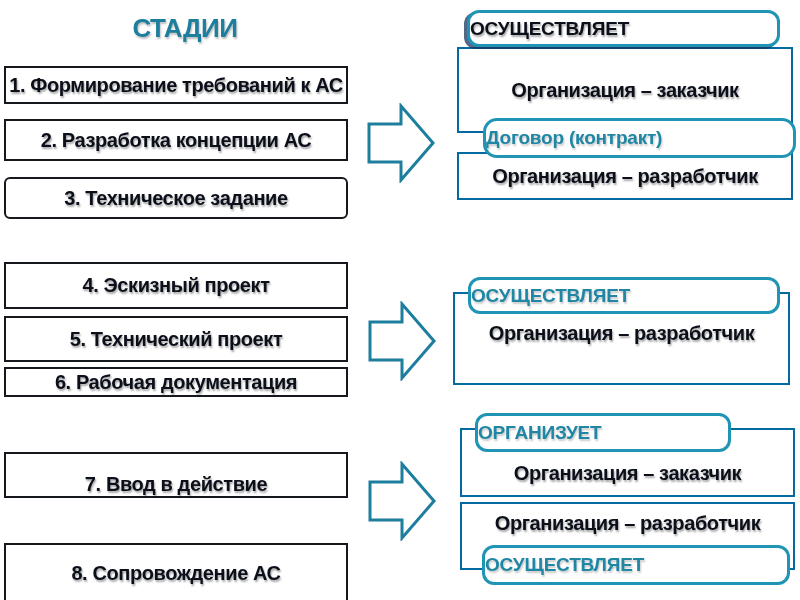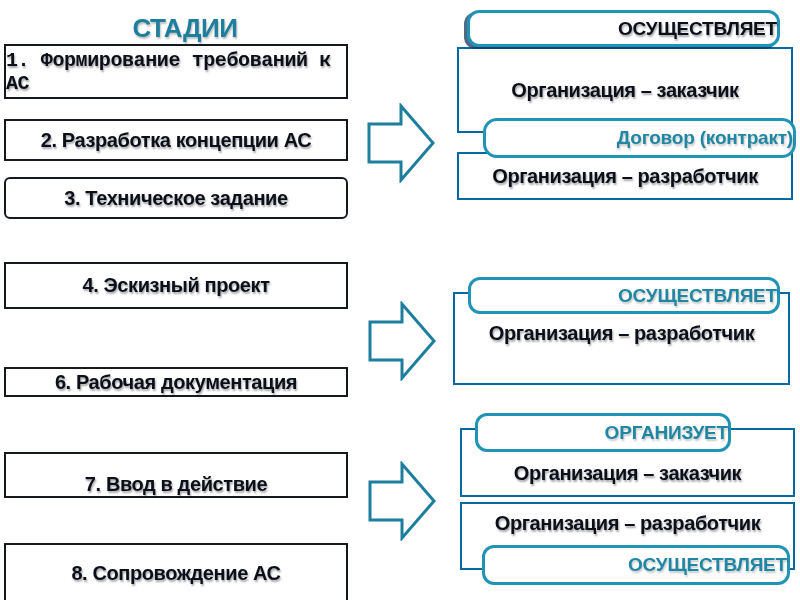--- a/index.html
+++ b/index.html
@@ -13,21 +13,21 @@
     font-size:26px; font-weight:bold; color:#1E7E9D; letter-spacing:-0.5px;
     text-shadow:1px 2px 2px rgba(0,0,0,0.25);
   }
   .stagebox {
     position:absolute; left:4px; width:344px; box-sizing:border-box;
     background:#ffffff; border:2.5px solid #15191e;
     display:flex; align-items:center; justify-content:center;
     font-size:20px; font-weight:bold; color:#0b0f1a; letter-spacing:-0.4px;
     text-shadow:1px 2px 2px rgba(0,0,0,0.35);
   }
-  .sb1 { top:44px;  height:55px;font-family:Liberation Mono, monospace; }
+  .sb1 { top:66px;  height:38px; }
   .sb2 { top:119px; height:42px; }
   .sb3 { top:177px; height:42px;border-radius:6px; }
   .sb4 { top:262px; height:47px; }
   .sb5 { top:316px; height:46px; }
   .sb6 { top:367px; height:30px; }
   .sb7 { top:452px; height:46px;align-items:flex-end; }
   .sb8 { top:503px; height:61px;margin-top:40px; }
   .arrow { position:absolute; width:68px; height:80px; }
   .a1 { left:367px; top:103px; }
   .a2 { left:368px; top:301px; }
@@ -40,21 +40,21 @@
     text-shadow:1px 2px 2px rgba(0,0,0,0.35);
   }
   .g1r1 { left:457px; top:47px;  width:336px; height:86px; }
   .g1r2 { left:457px; top:152px; width:336px; height:48px; }
   .g2r  { left:453px; top:292px; width:337px; height:93px; align-items:flex-start; padding-top:28px; }
   .g3r1 { left:460px; top:428px; width:335px; height:69px; align-items:flex-end; padding-bottom:10px; }
   .g3r2 { left:460px; top:502px; width:335px; height:68px; align-items:flex-start; padding-top:8px; }
   .pill {
     position:absolute; box-sizing:border-box; background:#ffffff;
     border:3px solid #2094B4; border-radius:12px; z-index:2;
-    display:flex; align-items:center; justify-content:flex-end;
+    display:flex; align-items:center; justify-content:flex-start;
     font-size:19px; font-weight:bold; letter-spacing:-0.2px;
   }
   .pill.dark { color:#0b0f1a; text-shadow:1px 2px 2px rgba(0,0,0,0.35); }
   .pill.teal { color:#1F86A4; text-shadow:1px 2px 2px rgba(0,0,0,0.22); }
   .pill.shadowed { box-shadow:-3px 2px 0 rgba(23,55,94,0.75); }
   .g1h { left:467px; top:10px;  width:313px; height:37px; }
   .g1b { left:483px; top:118px; width:313px; height:40px; border-radius:14px; }
   .g2h { left:468px; top:277px; width:312px; height:37px; }
   .g3h { left:475px; top:413px; width:256px; height:39px; }
   .g3f { left:482px; top:545px; width:308px; height:40px; }
@@ -70,20 +70,23 @@
       <span>1. Формирование требований к АС</span>
     </div>
   <div class="stagebox sb2">
       <span>2. Разработка концепции АС</span>
     </div>
   <div class="stagebox sb3">
       <span>3. Техническое задание</span>
     </div>
   <div class="stagebox sb4">
       <span>4. Эскизный проект</span>
+    </div>
+  <div class="stagebox sb5">
+      <span>5. Технический проект</span>
     </div>
   <div class="stagebox sb6">
       <span>6. Рабочая документация</span>
     </div>
   <div class="stagebox sb7">
       <span>7. Ввод в действие</span>
     </div>
   <div class="stagebox sb8">
       <span>8. Сопровождение АС</span>
     </div>

